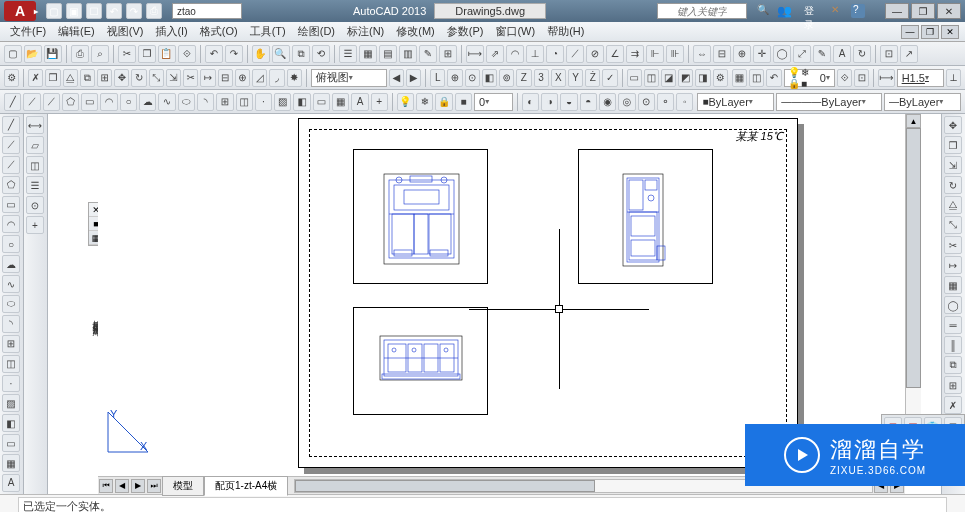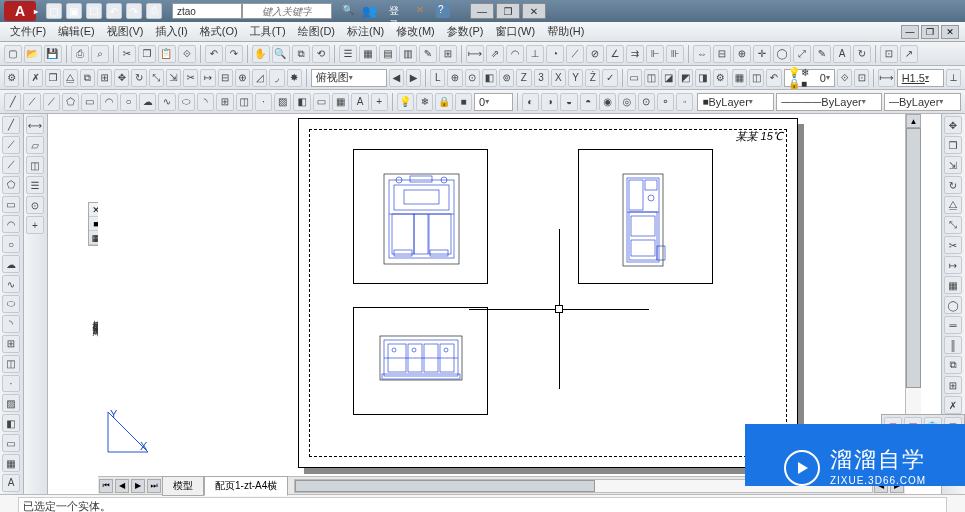--- a/index.html
+++ b/index.html
@@ -76,40 +76,44 @@
 .vscroll .thumb { position: absolute; top: 0; height: 260px; width: 100%; background: #d0d5da; border: 1px solid #999; }
 .vscroll .btn { position: absolute; width: 100%; height: 14px; background: #d6dade; border:1px solid #aaa; display:flex; align-items:center; justify-content:center; font-size:8px; }
 
 .right-tools { width: 24px; background: linear-gradient(90deg,#dfe3e8,#f2f4f6); border-left: 1px solid #b0b6bd; display: flex; flex-direction: column; gap: 2px; padding: 2px; }
 
 
 .cmdarea { height: 40px; background: #f6f6f6; border-top: 1px solid #bbb; display: flex; flex-direction: column; }
 .cmdhist { flex: 1; background: #fff; border: 1px solid #ccc; margin: 2px 18px 0 18px; padding: 1px 4px; font-size: 10px; color: #333; overflow: hidden; }
 
 
-.watermark { position: absolute; right: 0; bottom: 26px; width: 220px; height: 62px; background: #1b74e3; color: #fff; display: flex; align-items: flex-end; justify-content: center; gap: 10px; }
+.watermark { position: absolute; right: 0; bottom: 26px; width: 220px; height: 62px; background: #1b74e3; color: #fff; display: flex; align-items: center; justify-content: center; gap: 10px; }
 .watermark .play { width: 36px; height: 36px; border: 2px solid #fff; border-radius: 50%; display: flex; align-items: center; justify-content: center; }
 .watermark .txt { display: flex; flex-direction: column; }
 .watermark .txt .main { font-size: 22px; font-weight: 500; letter-spacing: 2px; }
 .watermark .txt .sub { font-size: 10px; letter-spacing: 1px; }
 </style>
 </head>
 <body>
 
 <div class="titlebar">
   <div class="logo">A</div>
   <div class="qat">
     <span class="tbtn">▢</span>
     <span class="tbtn">▣</span>
     <span class="tbtn">☐</span>
     <span class="tbtn">↶</span>
     <span class="tbtn">↷</span>
     <span class="tbtn">⎙</span>
   </div>
   <input class="search" value="ztao" style="">
+  <div class="apptitle">
+    <span class="appname">AutoCAD 2013</span>
+    <span class="doc">Drawing5.dwg</span>
+  </div>
   <input class="kwsearch" placeholder="键入关键字或短语" style="">
   <div class="rightbtns">
     <span>🔍</span>
     <span style="font-size:12px;">👥</span>
     <span class="login">登录</span>
     <span style="color:#b85;">✕</span>
     <span style="color:#fff;background:#5a86b0;border-radius:2px;padding:0 2px;">?</span>
   </div>
   <div class="winctrl">
     <div>—</div>

